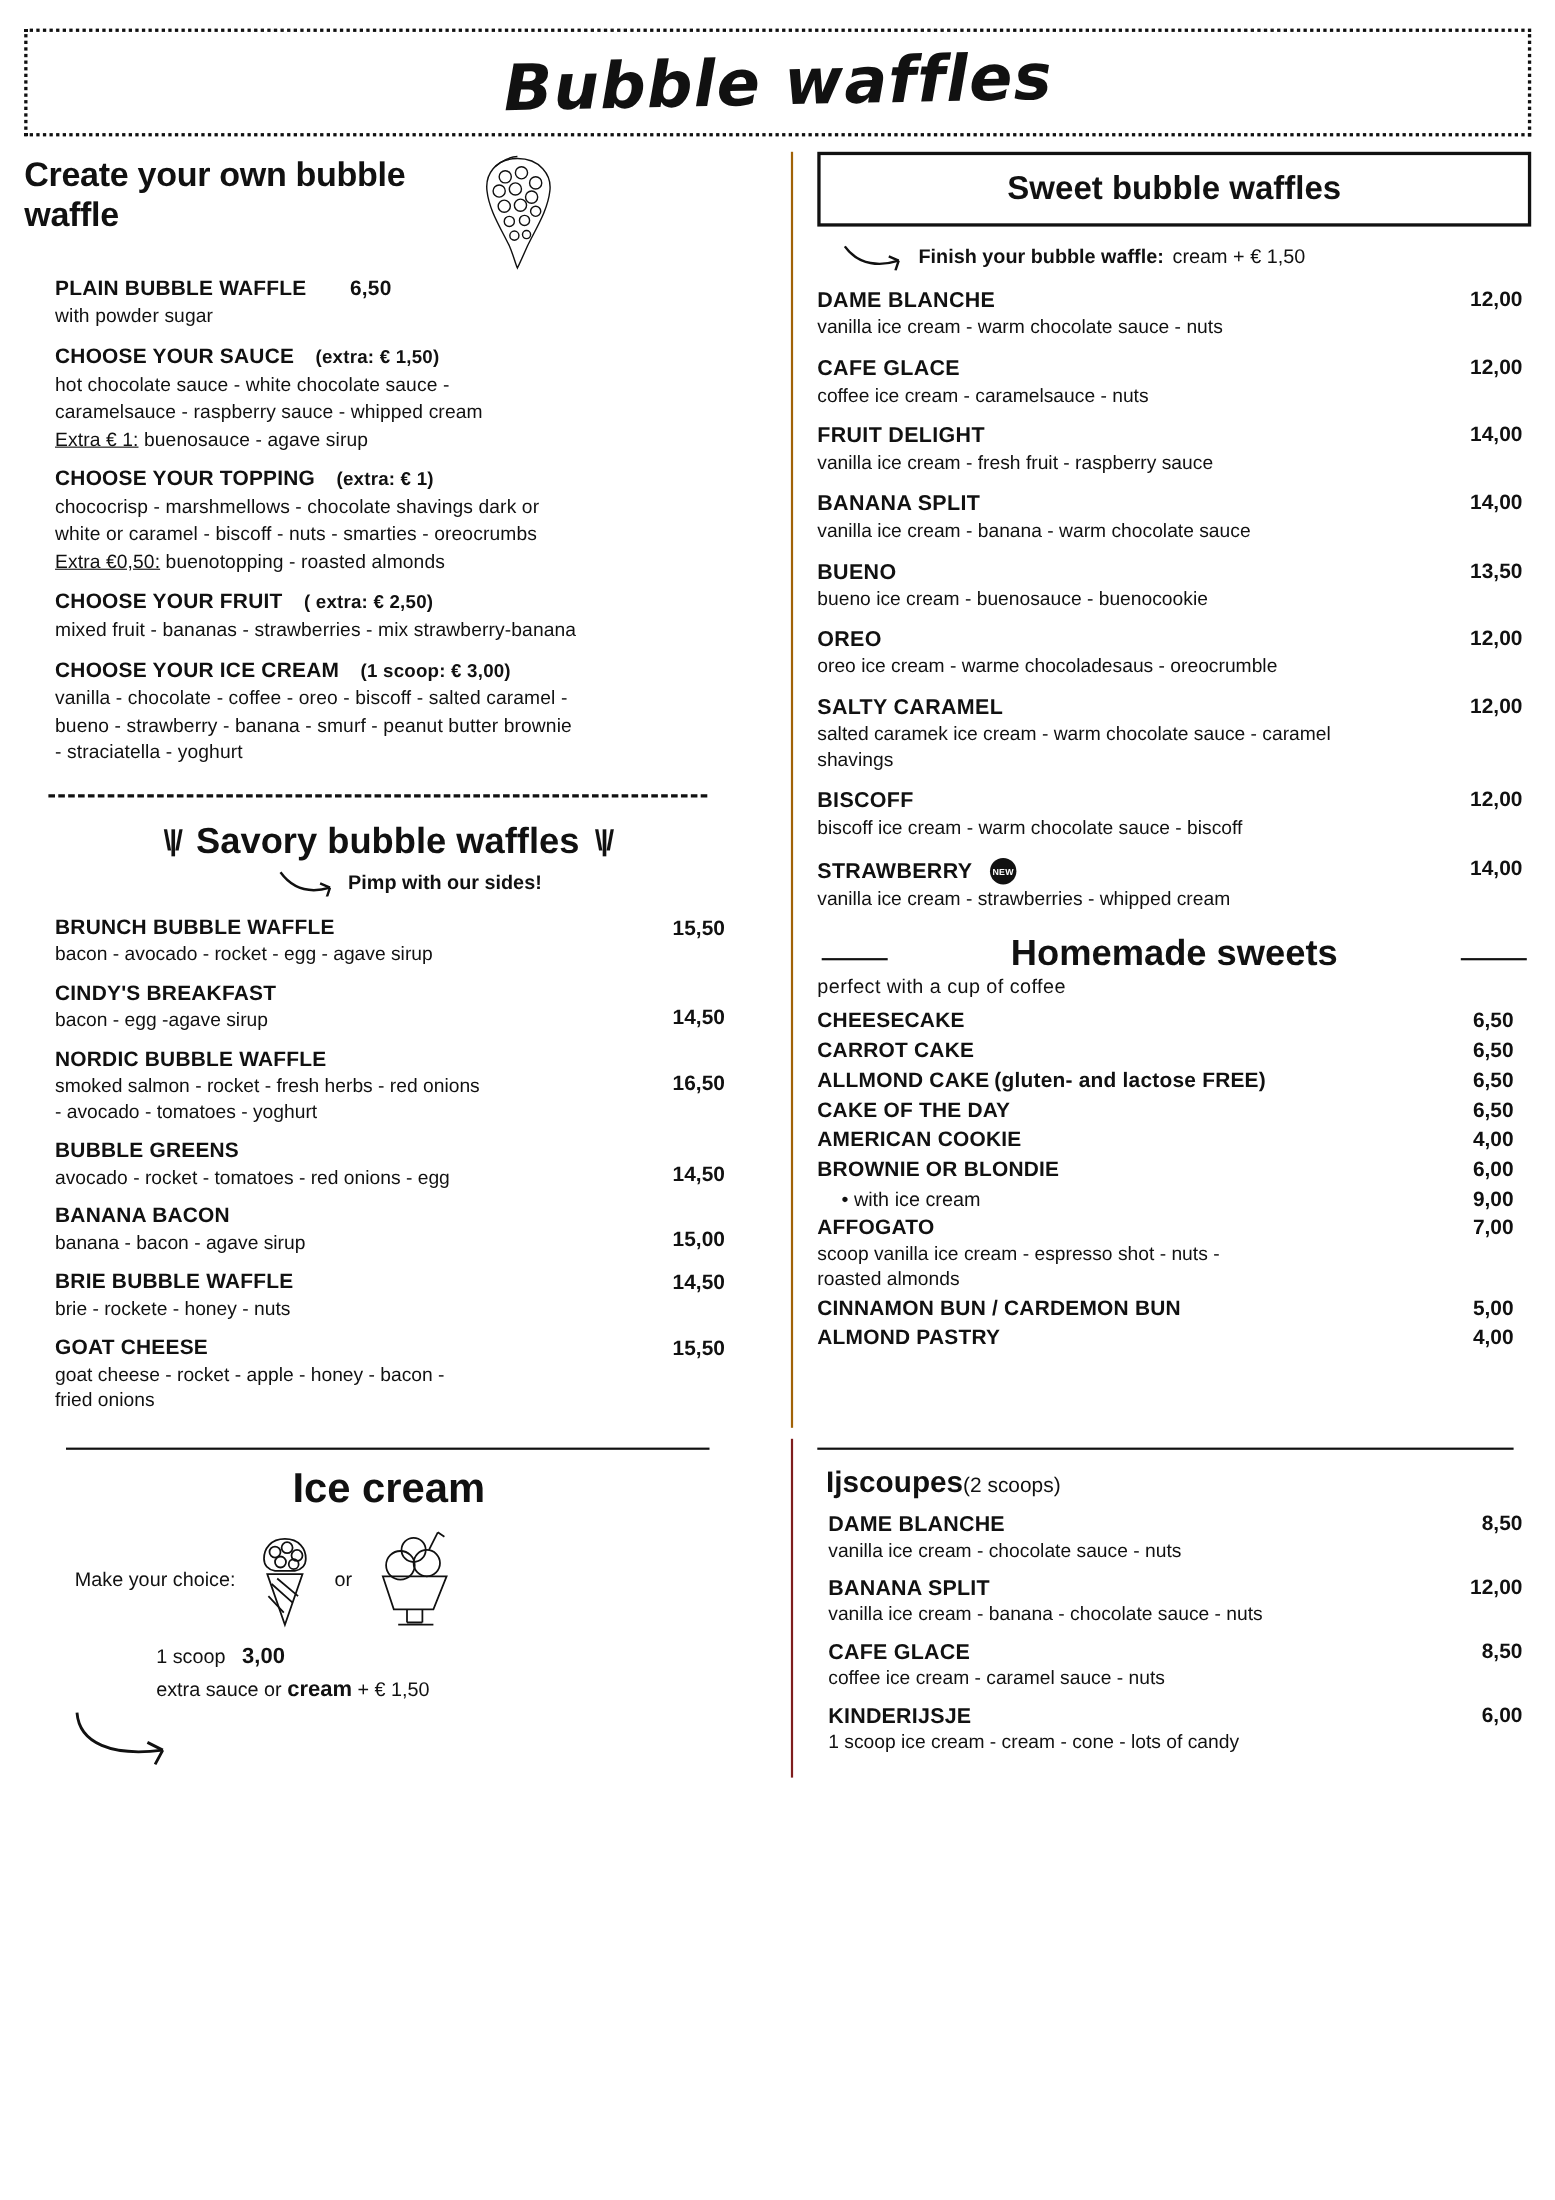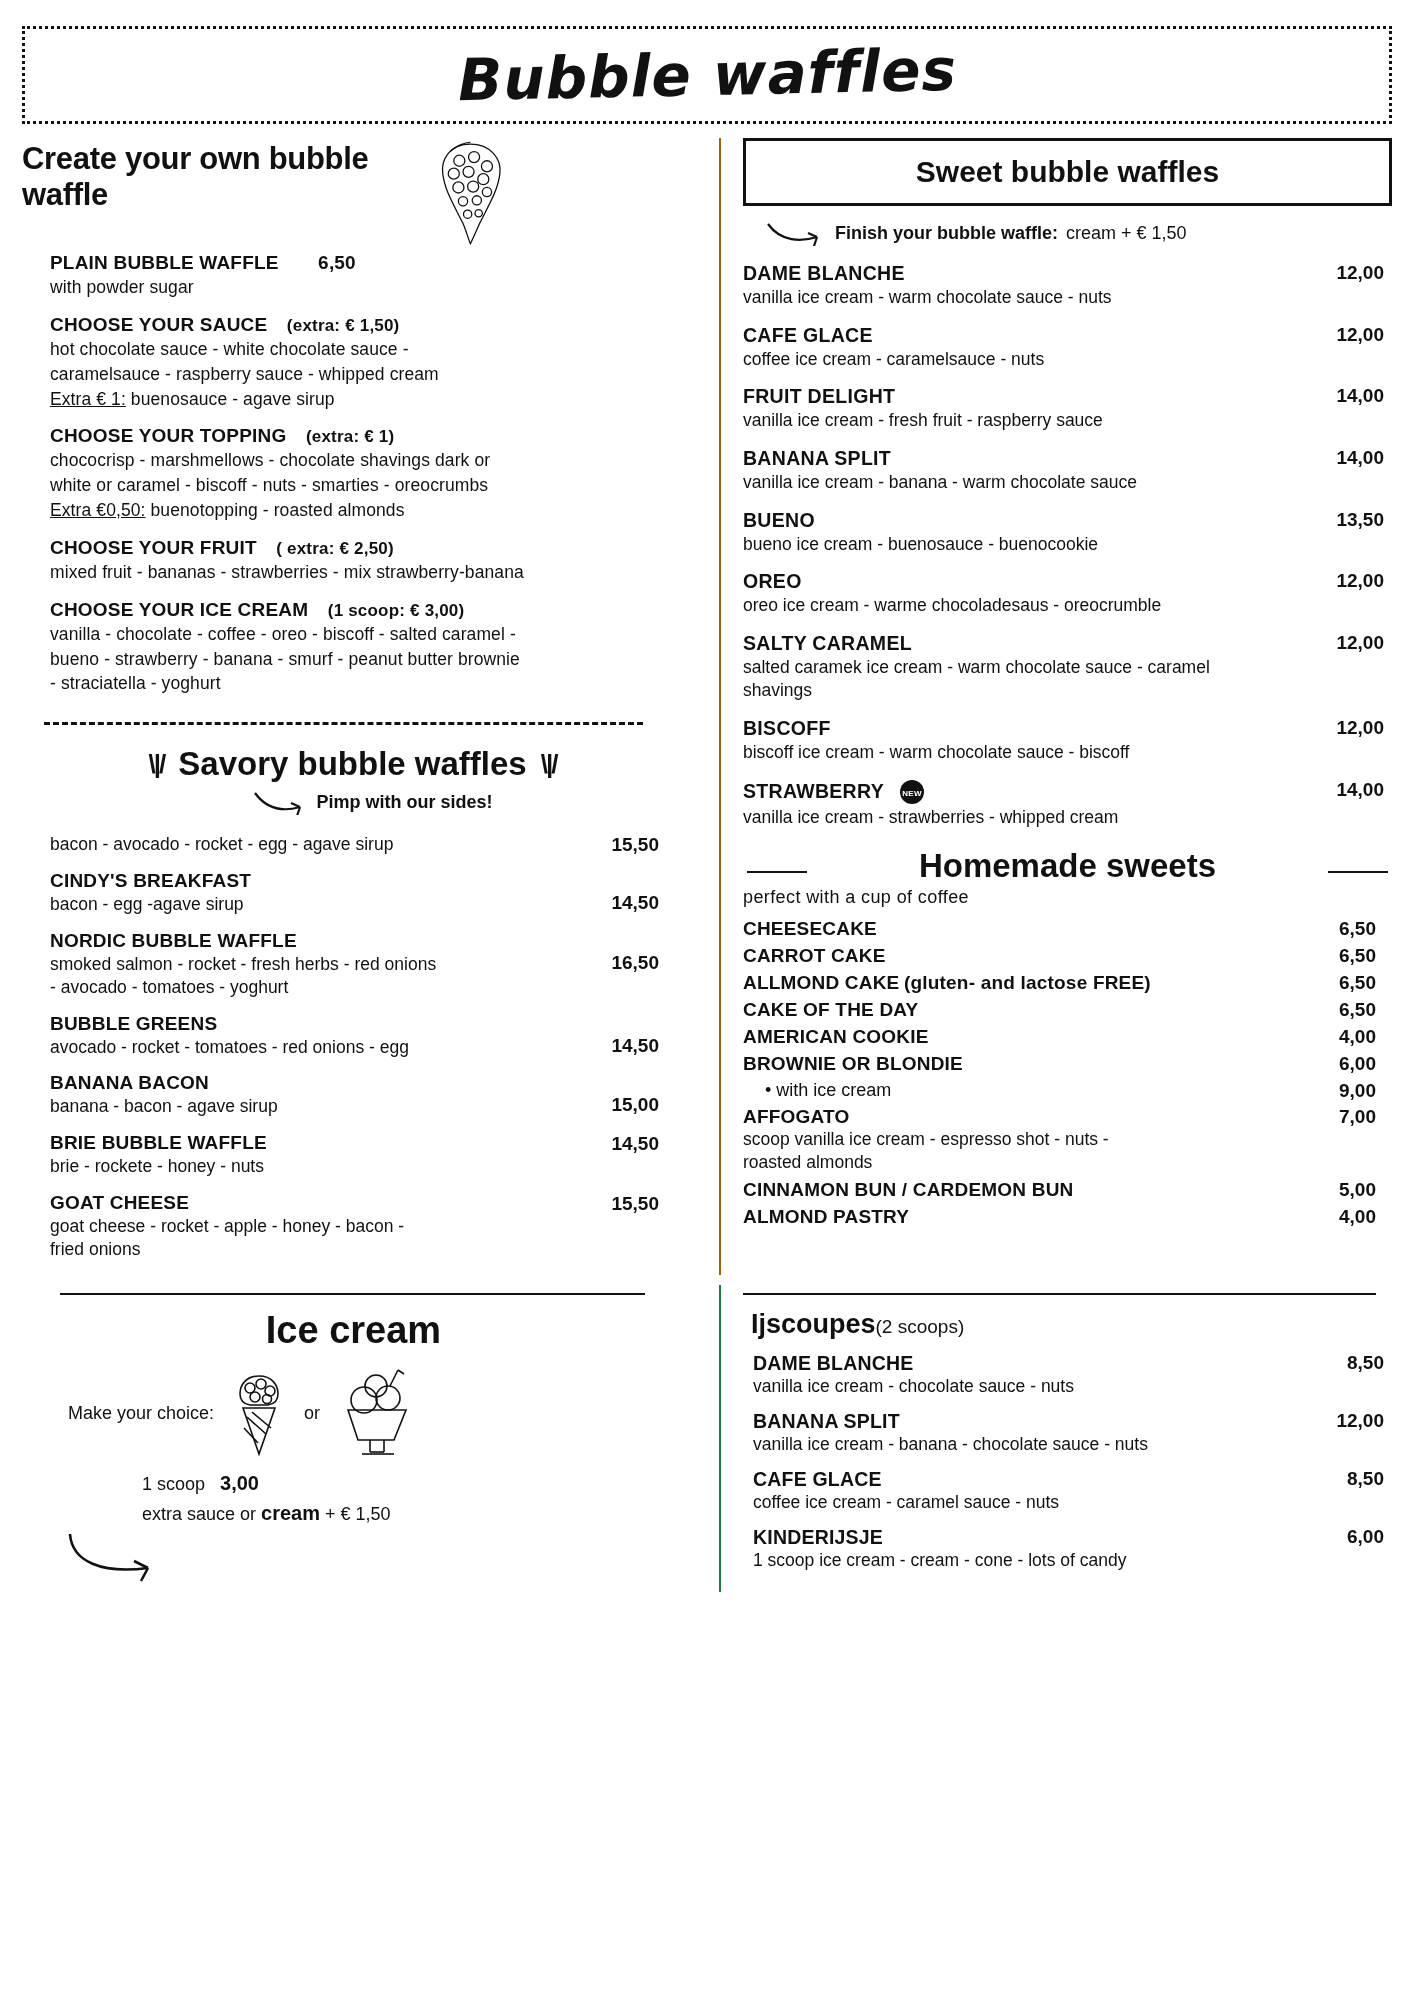--- a/index.html
+++ b/index.html
@@ -257,21 +257,21 @@
 
   
   .bottom {
     display: flex;
     margin: 10px 22px 0 22px;
   }
   .bottom-left {
     width: 700px;
     box-sizing: border-box;
     padding-right: 34px;
-    border-right: 2px solid #15803d;
+    border-right: 2px solid #7f1d1d;
   }
   .bottom-right {
     width: 672px;
     box-sizing: border-box;
     padding-left: 22px;
   }
   .hr-solid {
     border: none;
     border-top: 2px solid #111;
     margin: 8px 40px 14px 38px;
@@ -416,20 +416,21 @@
       <div class="pimp-row">
         <svg class="arrow-svg" width="56" height="26" viewBox="0 0 56 26">
           <path d="M3 4 C16 22 34 22 48 18" fill="none" stroke="#111" stroke-width="2.2"></path>
           <path d="M48 18 l-9 -4 M48 18 l-3 9" fill="none" stroke="#111" stroke-width="2.2"></path>
         </svg>
         <span>Pimp with our sides!</span>
       </div>
 
       <div>
         <div class="menu-item">
+          <div class="mi-name">BRUNCH BUBBLE WAFFLE</div>
           <div class="mi-desc">bacon - avocado - rocket - egg - agave sirup</div>
           <div class="mi-price">15,50</div>
         </div>
         <div class="menu-item">
           <div class="mi-name">CINDY'S BREAKFAST</div>
           <div class="mi-desc">bacon - egg -agave sirup</div>
           <div class="mi-price low">14,50</div>
         </div>
         <div class="menu-item">
           <div class="mi-name">NORDIC BUBBLE WAFFLE</div>

